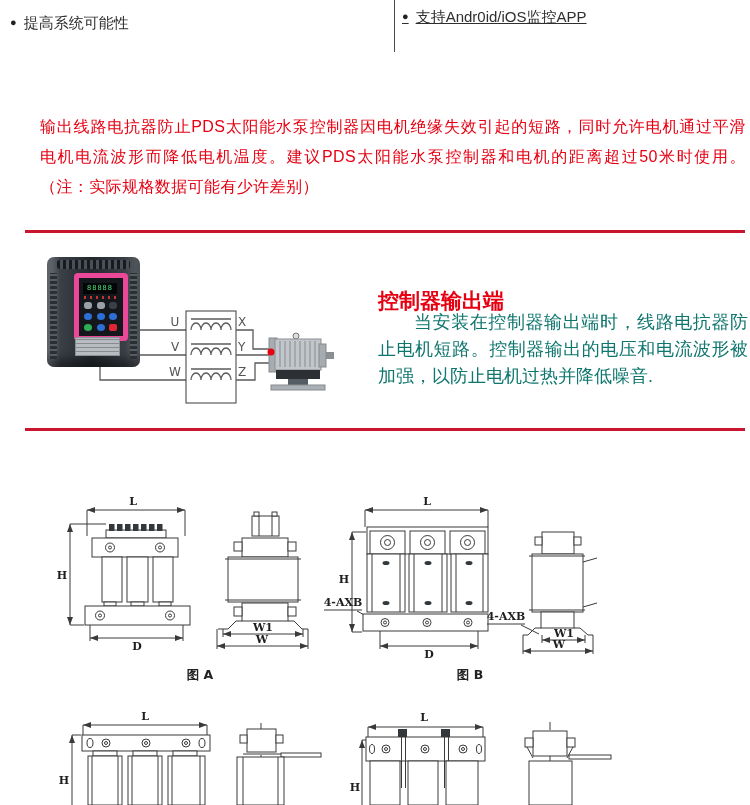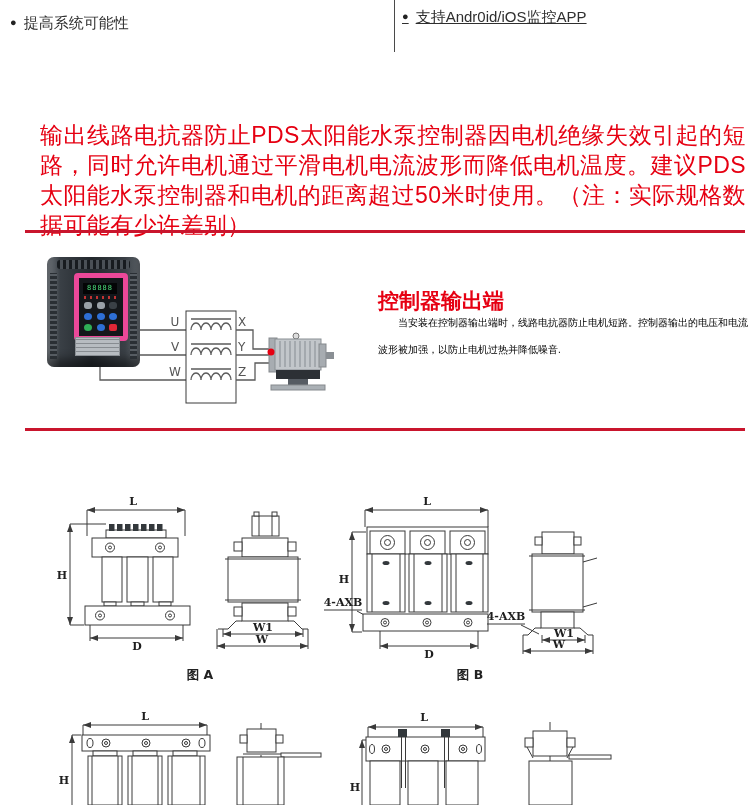--- a/index.html
+++ b/index.html
@@ -9,21 +9,21 @@
   .feat{position:absolute;font-size:15px;color:#2f2f2f;white-space:nowrap;}
   .feat .glyph{font-size:11px;vertical-align:2px;margin-right:7px;color:#222;}
   #feat-l1{left:10px;top:6px;margin-top:8px;}
   #feat-l2{left:10px;top:30px;}
   #feat-r1{left:402px;top:8px;text-decoration:underline;}
   #top-divider{position:absolute;left:394px;top:0;width:1px;height:52px;background:#4a4a4a;}
   
   #sec-head{position:absolute;left:22px;top:58px;color:#e60012;font-weight:bold;font-size:27px;white-space:nowrap;}
   #sec-head .sq{font-size:20px;vertical-align:3px;margin-right:2px;}
   
-  #intro{position:absolute;left:40px;top:120px;width:706px;color:#e60012;font-size:23px;
+  #intro{position:absolute;left:40px;top:112px;width:706px;color:#e60012;font-size:16px;
          line-height:30px;font-weight:500;letter-spacing:.4px;text-align:justify;}
   
   #info-box{position:absolute;left:25px;top:230px;width:720px;height:195px;
             border-top:3px solid #c9152d;border-bottom:3px solid #c9152d;}
   .circuit-svg{position:absolute;left:0;top:0;z-index:1;}
   
   .inverter{position:absolute;left:22px;top:24px;width:93px;height:110px;z-index:2;}
   .inv-body{position:absolute;inset:0;border-radius:7px;
             background:linear-gradient(90deg,#7a8086,#3a4046 14%,#24292e 48%,#3a4046 84%,#60666c);
             box-shadow:inset 0 -8px 10px rgba(0,0,0,.45);}
@@ -43,21 +43,21 @@
   .b-gray{background:#9aa1a8;border-radius:3px;}
   .b-dark{background:#3a4046;border-radius:3px;}
   .b-blue{background:#2e6fd6;}
   .b-green{background:#2fae57;}
   .b-red{background:#e02736;border-radius:2px;}
   .inv-sticker{position:absolute;left:28px;top:80px;width:43px;height:17px;background:#b7bcc1;
             border:1px solid #8b9095;
             background-image:repeating-linear-gradient(0deg,transparent 0 3px,#878c91 3px 4px);}
   
   #box-heading{position:absolute;left:353px;top:54px;color:#e60012;font-size:21px;font-weight:bold;}
-  #box-body{position:absolute;left:353px;top:76px;width:370px;color:#000000;font-size:10px;
+  #box-body{position:absolute;left:353px;top:76px;width:370px;color:#0f766e;font-size:18px;
             line-height:27px;text-indent:2em;font-weight:500;text-align:justify;margin:0;}
   #box-note{position:absolute;left:353px;top:140px;color:#e60012;font-size:12px;font-weight:bold;
             font-style:italic;}
   
   #drawings{position:absolute;left:0;top:488px;}
   .tl{stroke:#3a3a3a;stroke-width:1;fill:none;}
   .tf{stroke:#3a3a3a;stroke-width:1;fill:#fff;}
   .dk{fill:#33383c;stroke:none;}
   .dim{font:bold 11px "DejaVu Serif",serif;fill:#1e1e1e;}
   .cap{font:bold 12.5px "DejaVu Sans",sans-serif;fill:#222;}

